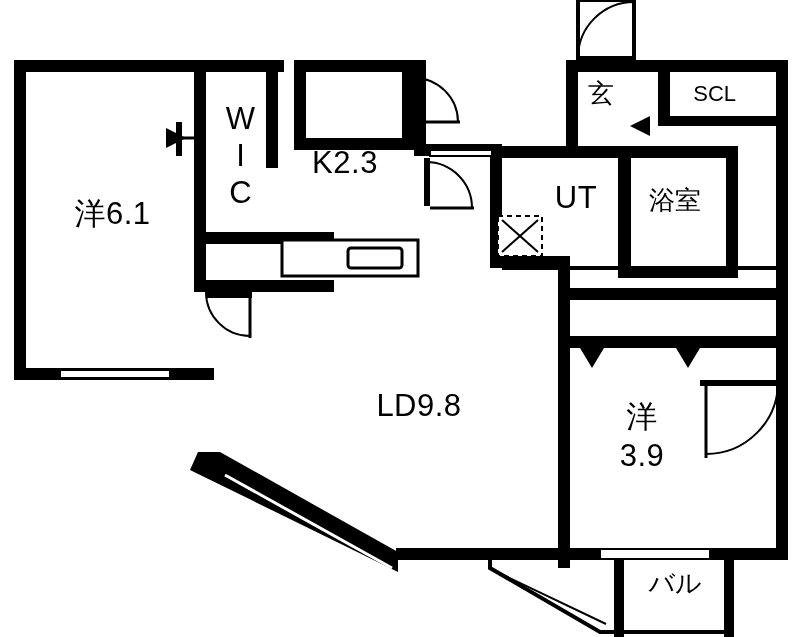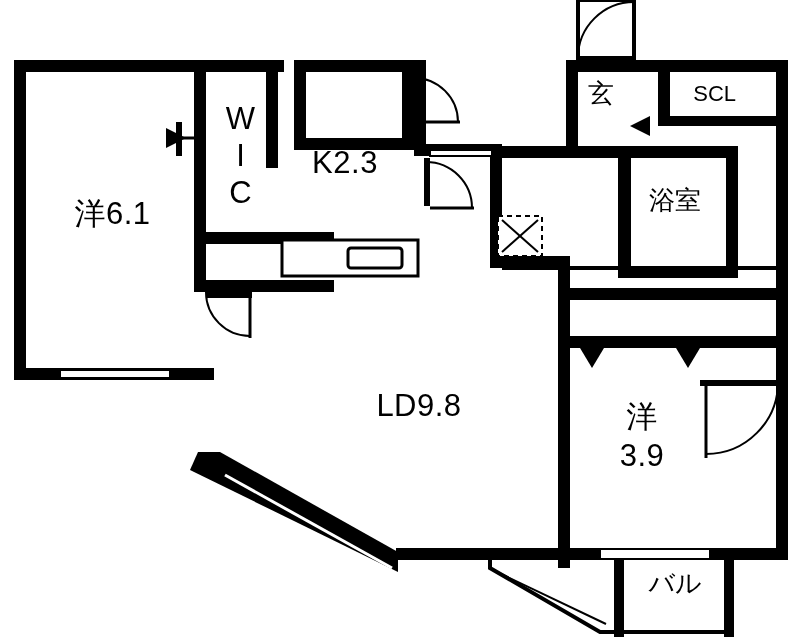--- a/index.html
+++ b/index.html
@@ -156,20 +156,21 @@
 
   <div class="label lbl-lg vert" style="left:212px; top:76px; width:44px; height:160px; display:flex; align-items:flex-start; justify-content:center;">WIC</div>
 
 
   <div class="label lbl-lg" style="left:280px; top:147px; width:130px;">K2.3</div>
 
   <div class="label lbl-md" style="left:578px; top:80px; width:46px;">玄</div>
 
   <div class="label lbl-sm" style="left:672px; top:82px; width:64px;text-align:right;">SCL</div>
 
+  <div class="label lbl-lg" style="left:536px; top:182px; width:80px;">UT</div>
 
   <div class="label lbl-md" style="left:648px; top:184px; width:54px; line-height:1.25;">浴室</div>
 
 
   <div class="label lbl-lg" style="left:344px; top:390px; width:150px;">LD9.8</div>
 
   <div class="label lbl-lg" style="left:592px; top:398px; width:100px; line-height:1.25;">洋
 3.9</div>
 
   <div class="label lbl-md" style="left:632px; top:570px; width:86px;">バル</div>

